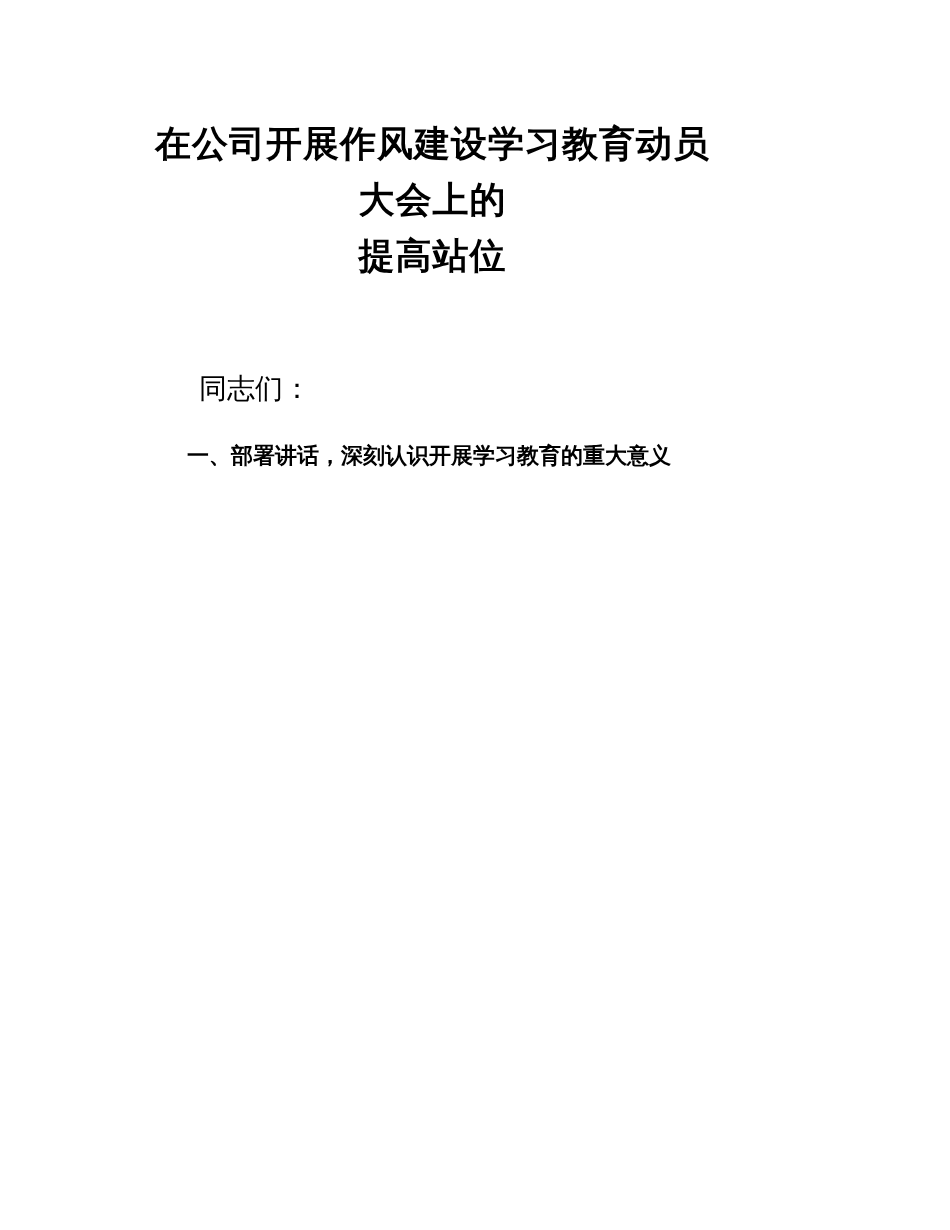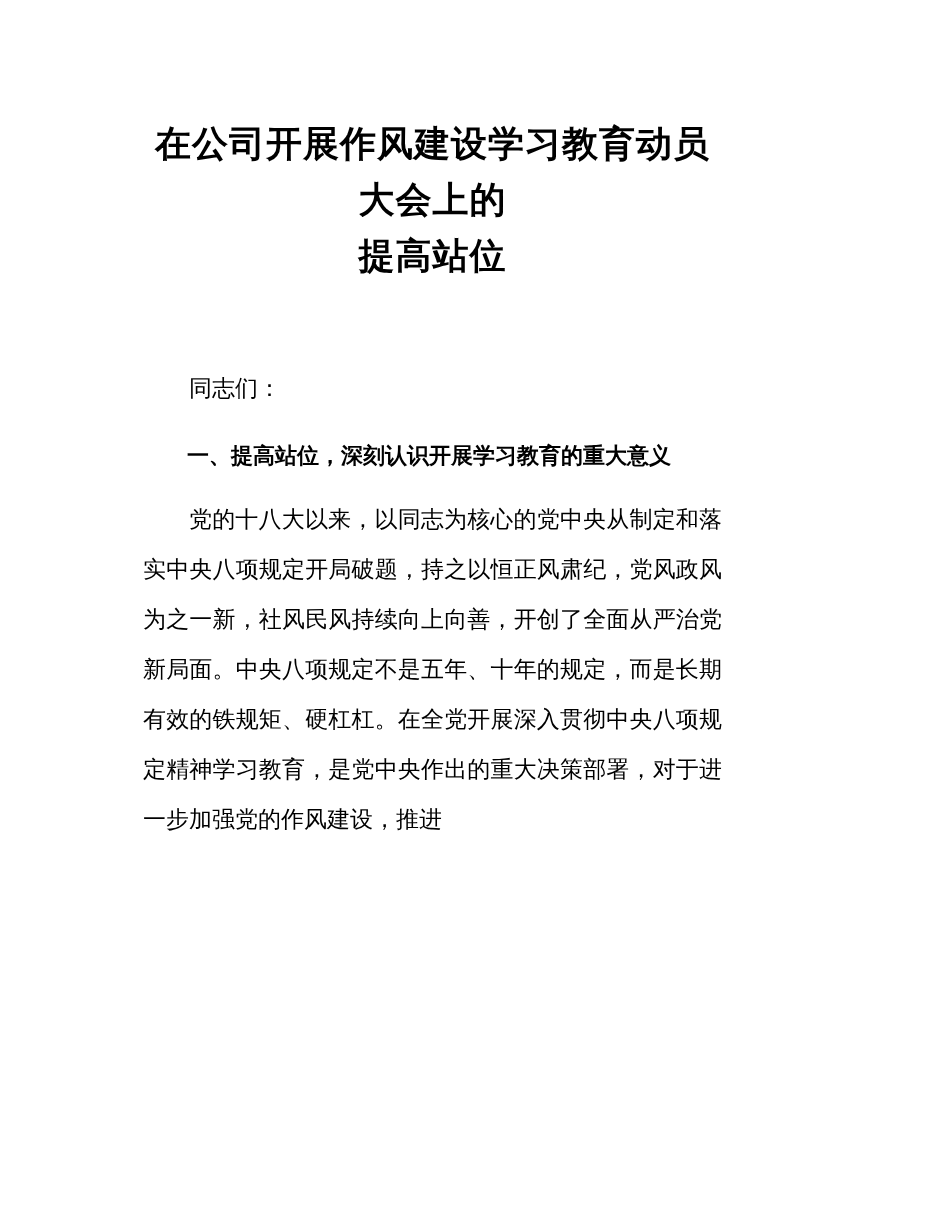--- a/index.html
+++ b/index.html
@@ -32,21 +32,21 @@
     text-align: center;
     color: #000000;
     letter-spacing: 1px;
   }
 
   
   .doc-body {
     margin-top: 80px;
   }
   .para {
-    font-size: 23px;
+    font-size: 28px;
     line-height: 50px;
     text-align: justify;
     text-indent: 2em;
     margin: 0 0 17px 0;
     color: #000000;
     word-break: break-all;
   }
   .para.heading {
     font-family: "Liberation Sans", "DejaVu Sans", sans-serif;
     font-weight: bold;
@@ -64,19 +64,18 @@
   <div class="doc-title">
     <div>在公司开展作风建设学习教育动员大会上的</div>
     <div>提高站位</div>
   </div>
 
   <div class="doc-body">
 
     <p class="para">同志们：</p>
 
 
-    <p class="para heading">一、提高站位，深刻认识开展学习教育的重大意义</p>
+    <p class="para heading">一、部署讲话，深刻认识开展学习教育的重大意义</p>
 
-    <p class="para">党的十八大以来，以同志为核心的党中央从制定和落实中央八项规定开局破题，持之以恒正风肃纪，党风政风为之一新，社风民风持续向上向善，开创了全面从严治党新局面。中央八项规定不是五年、十年的规定，而是长期有效的铁规矩、硬杠杠。在全党开展深入贯彻中央八项规定精神学习教育，是党中央作出的重大决策部署，对于进一步加强党的作风建设，推进</p>
 
   </div>
 
 </div>
 
 </body></html>

